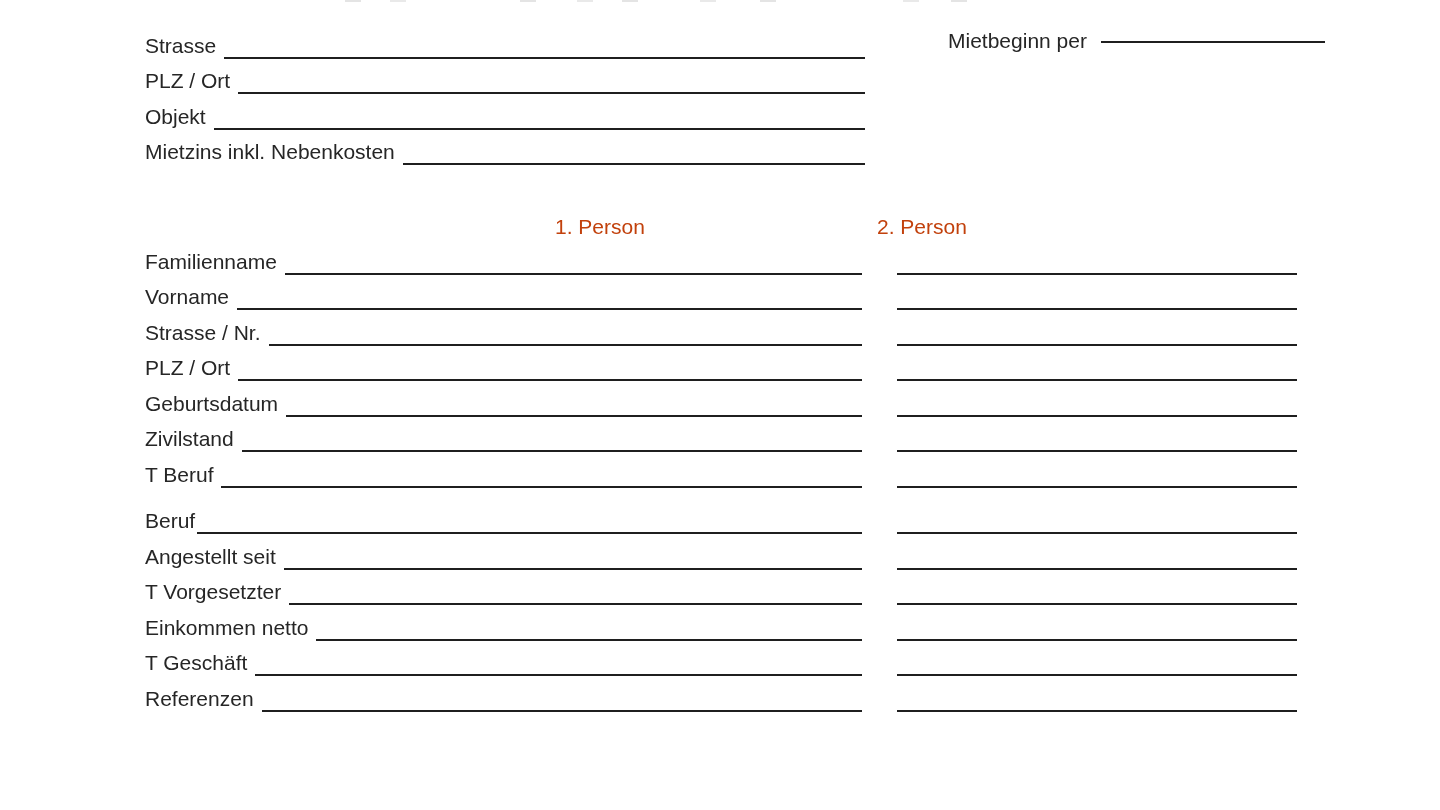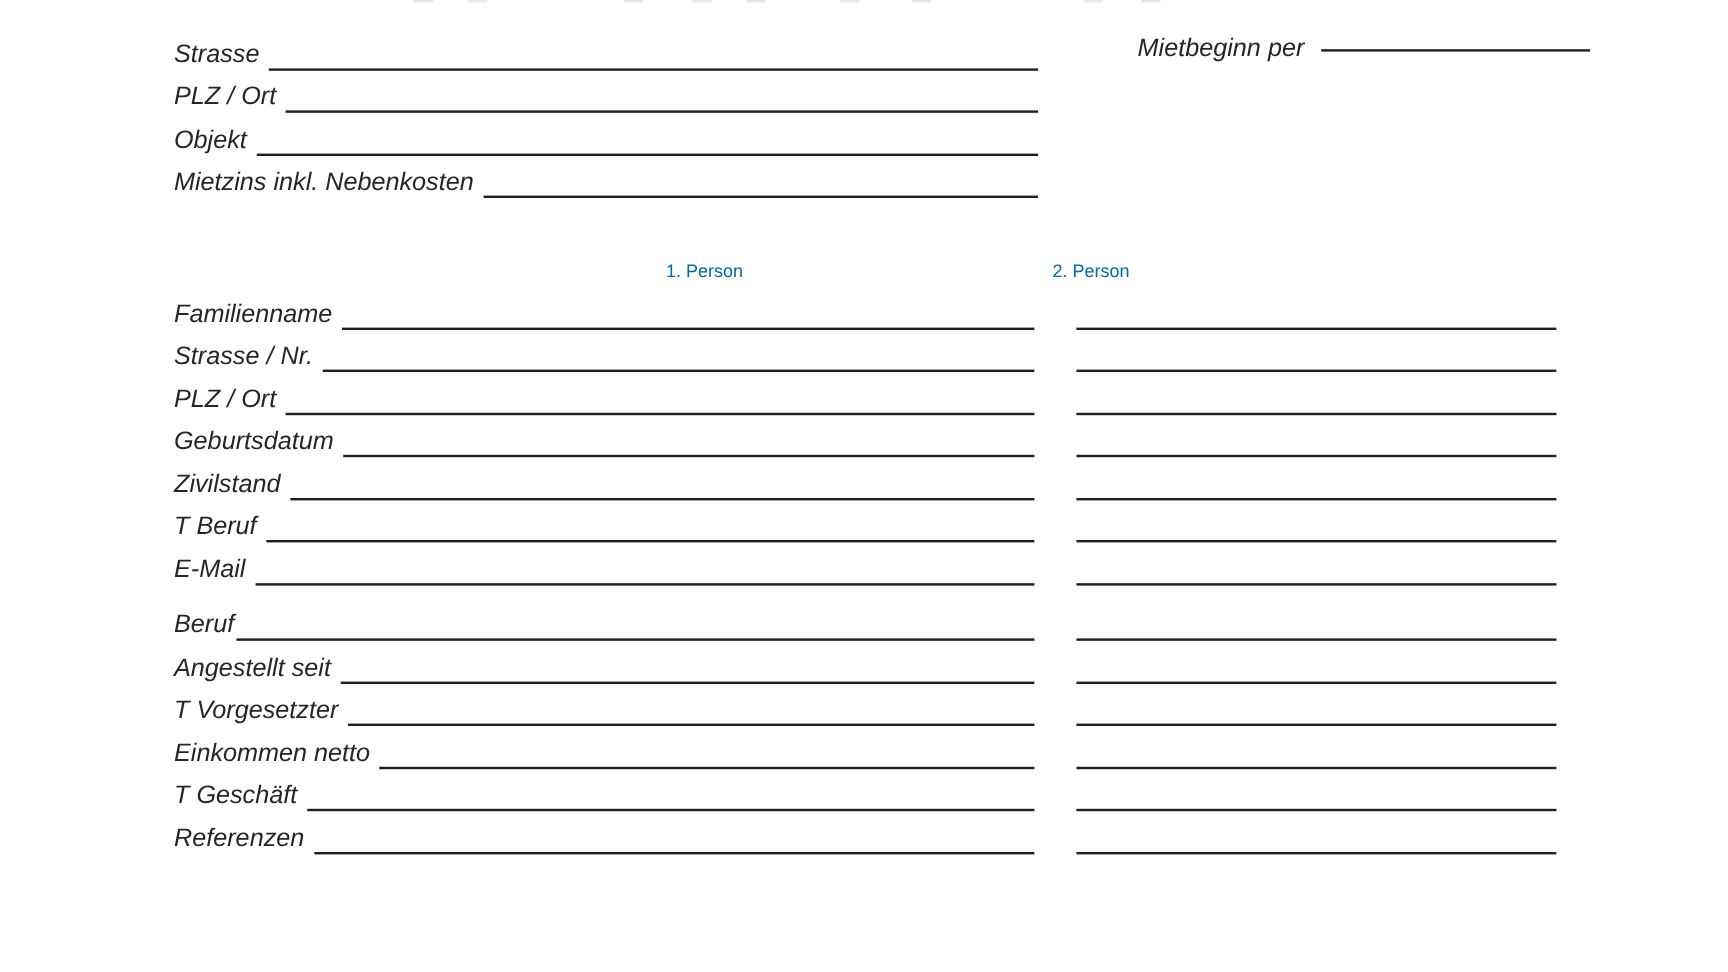--- a/index.html
+++ b/index.html
@@ -31,21 +31,20 @@
     display: flex;
     align-items: flex-end;
     height: 35.2px;
   }
   .label {
     font-size: 21px;
     line-height: 21px;
     margin-bottom: 3px;
     white-space: nowrap;
     color: #262626;
-    font-style: italic;
   }
   .fill-line {
     flex: 1 1 auto;
     height: 0;
     border-bottom: 2px solid #1f1f1f;
     margin-left: 8px;
   }
   .line2 {
     flex: 0 0 400px;
     height: 0;
@@ -74,23 +73,23 @@
 
   
   .person-headers {
     position: absolute;
     top: 214px; left: 145px; right: 0;
     height: 25px;
   }
   .person-header {
     position: absolute;
     top: 0;
-    font-size: 15px;
+    font-size: 21px;
     line-height: 25px;
-    color: #0369a1;
+    color: #c2410c;
   }
   .person-header.h1 { left: 410px; }   
   .person-header.h2 { left: 732px; }   
 
   .person-section {
     position: absolute;
     top: 239px; left: 145px;
     width: 1152px;
   }
   .person-row { height: 35.5px; }
@@ -140,20 +139,25 @@
   </div>
 
   <div class="person-section">
 
       <div class="row person-row" data-index="0">
         <span class="label">Familienname</span>
         <span class="fill-line"></span>
         <span class="line2"></span>
       </div>
 
+      <div class="row person-row" data-index="1">
+        <span class="label">Vorname</span>
+        <span class="fill-line"></span>
+        <span class="line2"></span>
+      </div>
 
       <div class="row person-row" data-index="2">
         <span class="label">Strasse / Nr.</span>
         <span class="fill-line"></span>
         <span class="line2"></span>
       </div>
 
       <div class="row person-row" data-index="3">
         <span class="label">PLZ / Ort</span>
         <span class="fill-line"></span>
@@ -171,25 +175,20 @@
         <span class="fill-line"></span>
         <span class="line2"></span>
       </div>
 
       <div class="row person-row" data-index="6">
         <span class="label">T Beruf</span>
         <span class="fill-line"></span>
         <span class="line2"></span>
       </div>
 
-      <div class="row person-row" data-index="7">
-        <span class="label">E-Mail</span>
-        <span class="fill-line"></span>
-        <span class="line2"></span>
-      </div>
 
       <div class="row person-row" data-index="8">
         <span class="label">Beruf</span>
         <span class="fill-line"></span>
         <span class="line2"></span>
       </div>
 
 
       <div class="row person-row" data-index="11">
         <span class="label">Angestellt seit</span>

